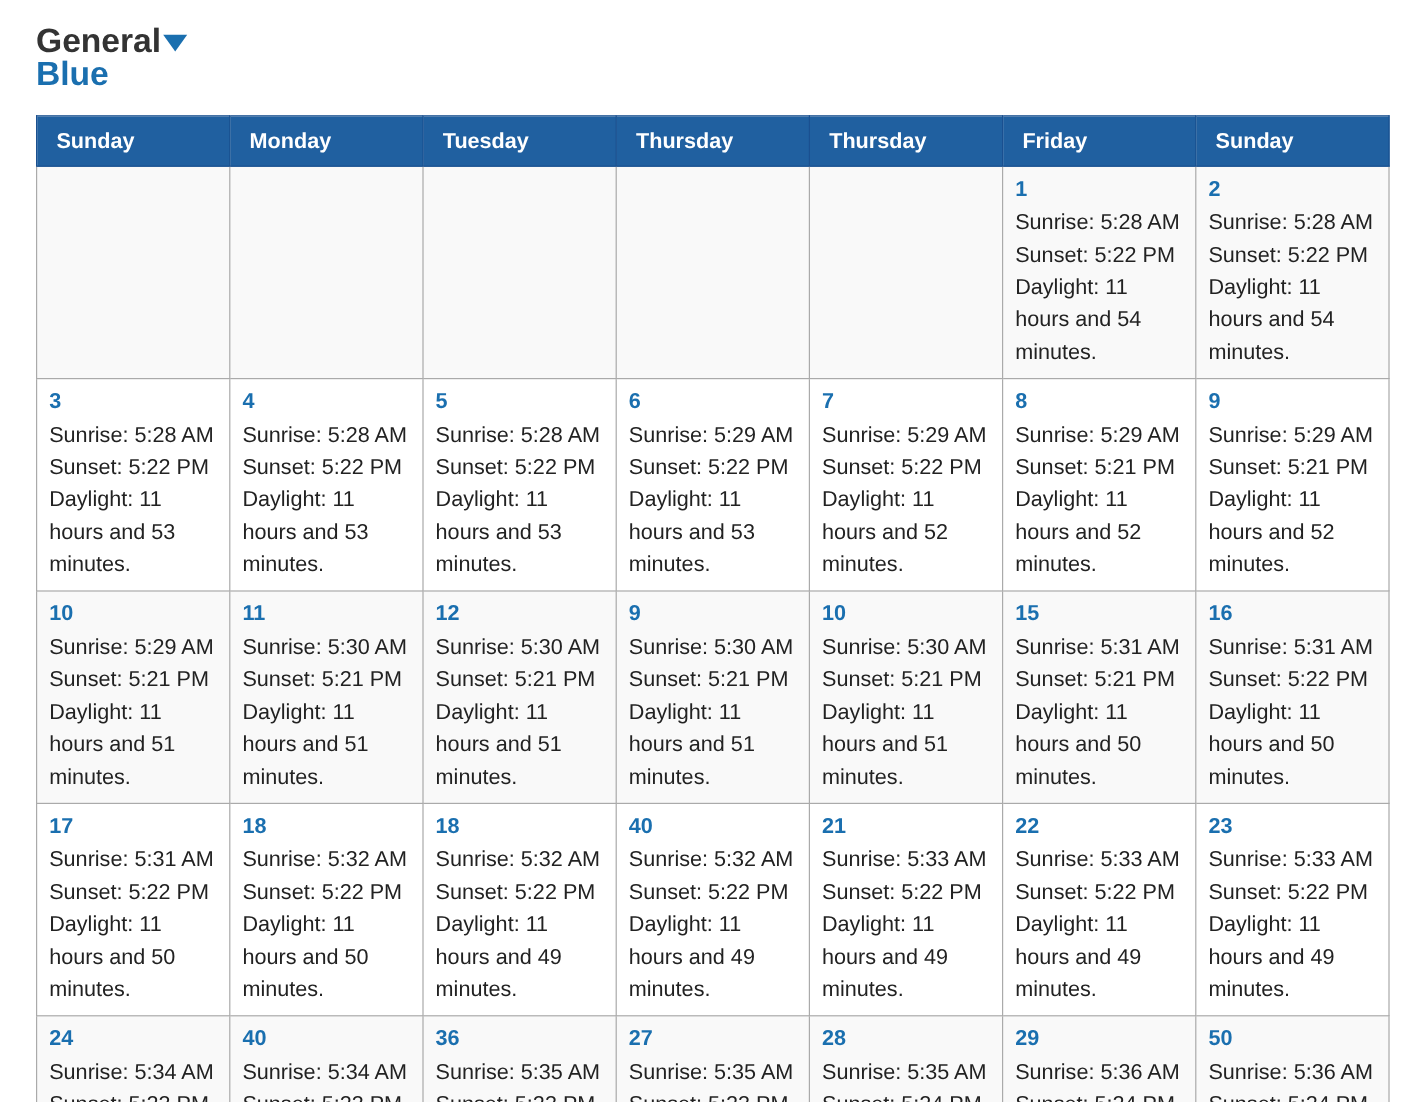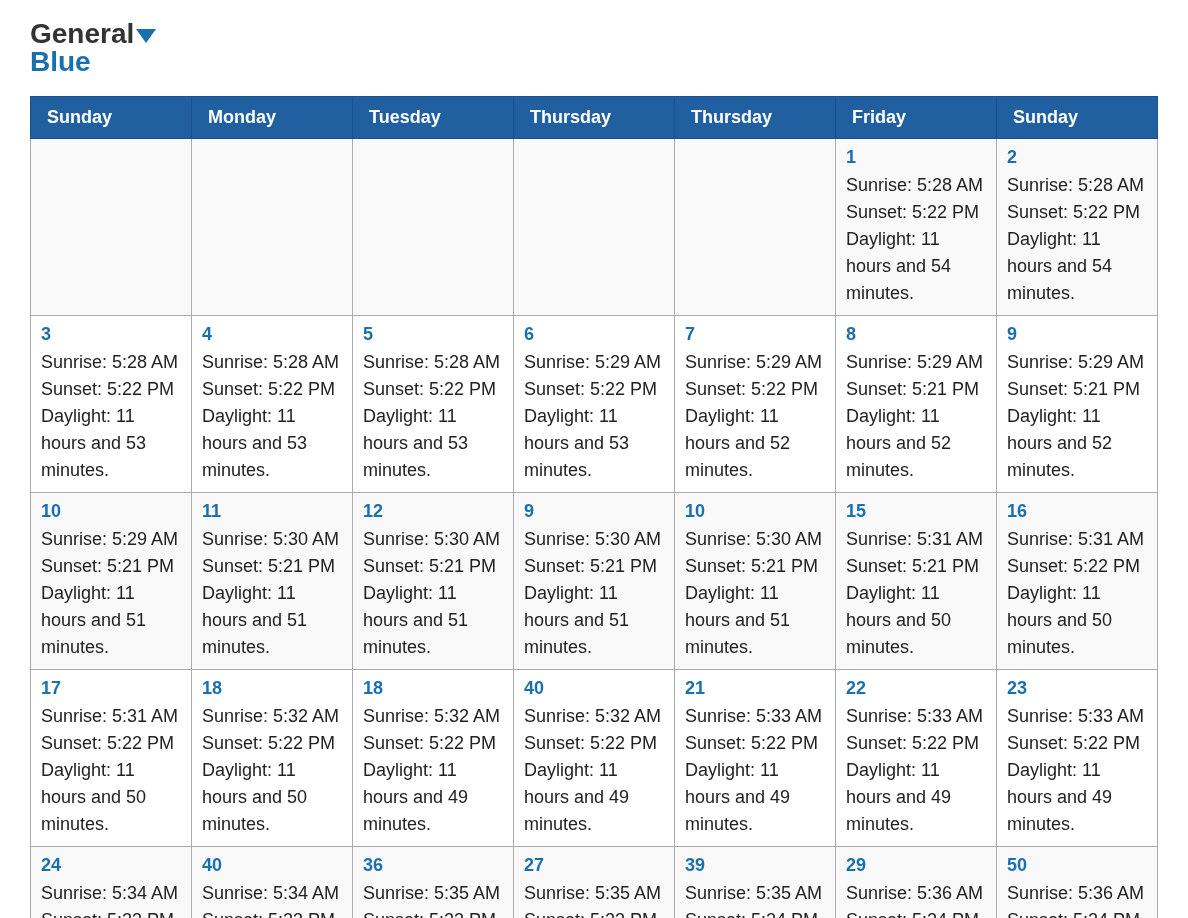--- a/index.html
+++ b/index.html
@@ -304,21 +304,21 @@
 Sunset: 5:23 PM
 Daylight: 11 hours and 48 minutes.</div>
         </td>
         <td>
           <span class="day-number">27</span>
           <div class="day-info" style="white-space: pre-line;">Sunrise: 5:35 AM
 Sunset: 5:23 PM
 Daylight: 11 hours and 48 minutes.</div>
         </td>
         <td>
-          <span class="day-number">39</span>
+          <span class="day-number">28</span>
           <div class="day-info" style="white-space: pre-line;">Sunrise: 5:35 AM
 Sunset: 5:24 PM
 Daylight: 11 hours and 48 minutes.</div>
         </td>
         <td>
           <span class="day-number">29</span>
           <div class="day-info" style="white-space: pre-line;">Sunrise: 5:36 AM
 Sunset: 5:24 PM
 Daylight: 11 hours and 48 minutes.</div>
         </td>

